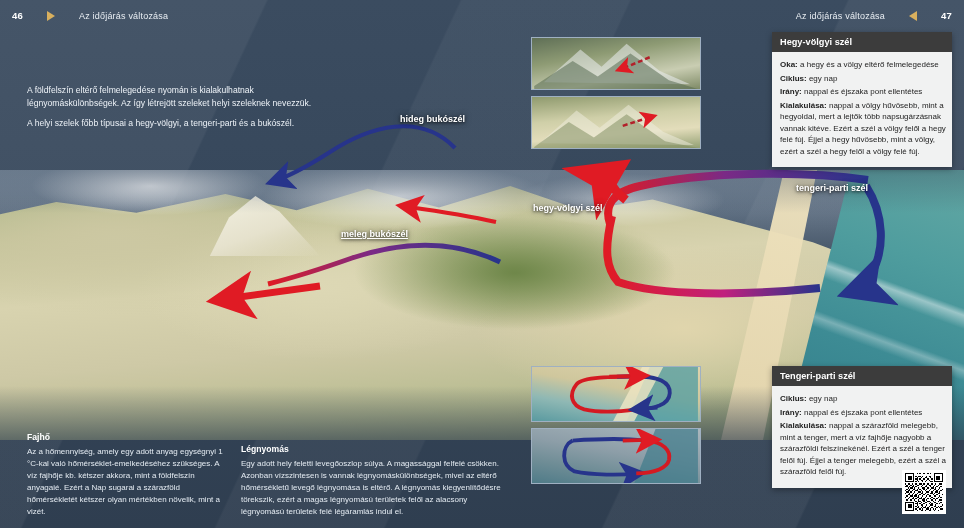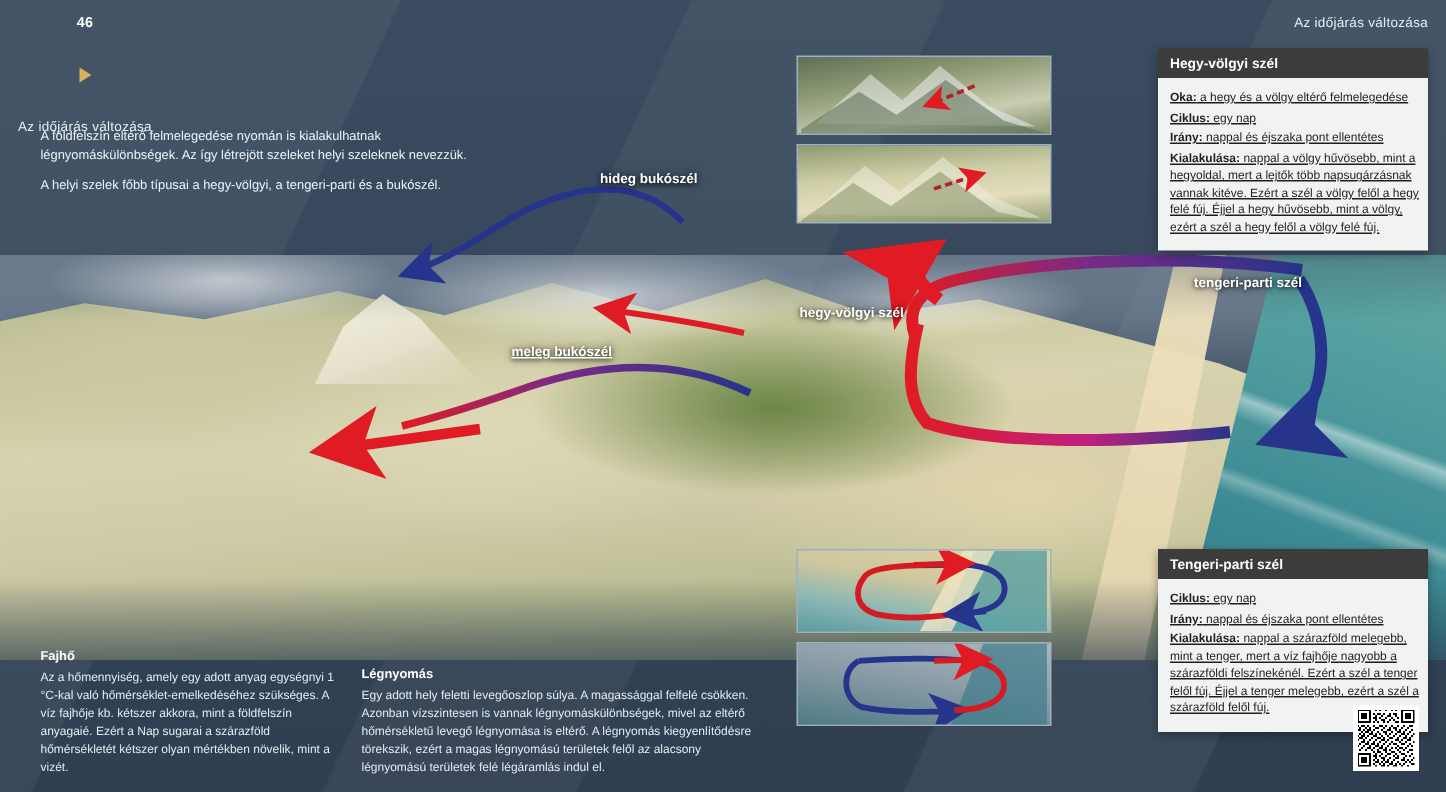--- a/index.html
+++ b/index.html
@@ -18,21 +18,21 @@
     background:
       linear-gradient(115deg, rgba(255,255,255,.05) 0 22%, rgba(255,255,255,0) 22.2% 38%,
                        rgba(255,255,255,.045) 38.2% 52%, rgba(255,255,255,0) 52.2% 70%,
                        rgba(255,255,255,.05) 70.2% 86%, rgba(255,255,255,0) 86.2%),
       linear-gradient(180deg,#3b4c60 0%,#36475b 45%,#2f3e50 100%);
     overflow:hidden;
   }
 
   
   .runhead { position:absolute; top:10px; display:flex; align-items:center; gap:24px;
-             font-size:9px; letter-spacing:.2px;flex-direction:column; }
+             font-size:9px; letter-spacing:.2px; }
   .runhead.left  { left:12px; }
   .runhead.right { right:12px; }
   .pnum { font-weight:bold; font-size:9.5px; color:#ffffff; }
   .rhtext { color:#e9eef3; font-size:9px; }
   .tri { width:0;height:0; }
   .tri.r { border-top:5px solid transparent; border-bottom:5px solid transparent;
            border-left:8px solid #d9b05e; }
   .tri.l { border-top:5px solid transparent; border-bottom:5px solid transparent;
            border-right:8px solid #d9b05e; }
 
@@ -118,21 +118,21 @@
   .ins-mt-b { background:linear-gradient(175deg,#8f9a6e 0%,#cfcfa8 40%,#e3ddbb 68%,#93a074 100%); }
   .ins-sea-a { background:linear-gradient(190deg,#ded3ad 0%,#cfc79d 42%,#8fb8b4 70%,#5a9aa0 100%); }
   .ins-sea-b { background:linear-gradient(190deg,#aab7bd 0%,#8d9ea8 45%,#6f8d96 72%,#4f7b88 100%); }
   .inset svg { position:absolute; inset:0; width:100%; height:100%; }
 
   
   .panel { position:absolute; width:180px; background:#f1f2f2;
            box-shadow:0 2px 6px rgba(0,0,0,.35); }
   .panel-head { background:#3c3c3c; color:#ffffff; font-size:9.2px; font-weight:bold;
                 padding:5px 8px; }
-  .panel-body { padding:7px 0 8px 8px; color:#1e1e1e; font-size:8px; line-height:1.44;text-decoration:underline; }
+  .panel-body { padding:7px 0 8px 8px; color:#1e1e1e; font-size:8px; line-height:1.44; }
   .panel-body .row { margin-bottom:2px; }
   .panel-body b { font-weight:bold; }
 
   
   .btmcol { position:absolute; bottom:10px; }
   .btmcol h4 { font-size:8.6px; font-weight:bold; color:#ffffff; margin-bottom:4px; }
   .btmcol p { font-size:8px; line-height:1.5; color:#e4ebf2; }
 
   
   #qr { position:absolute; right:18px; bottom:14px; width:44px; height:44px;

